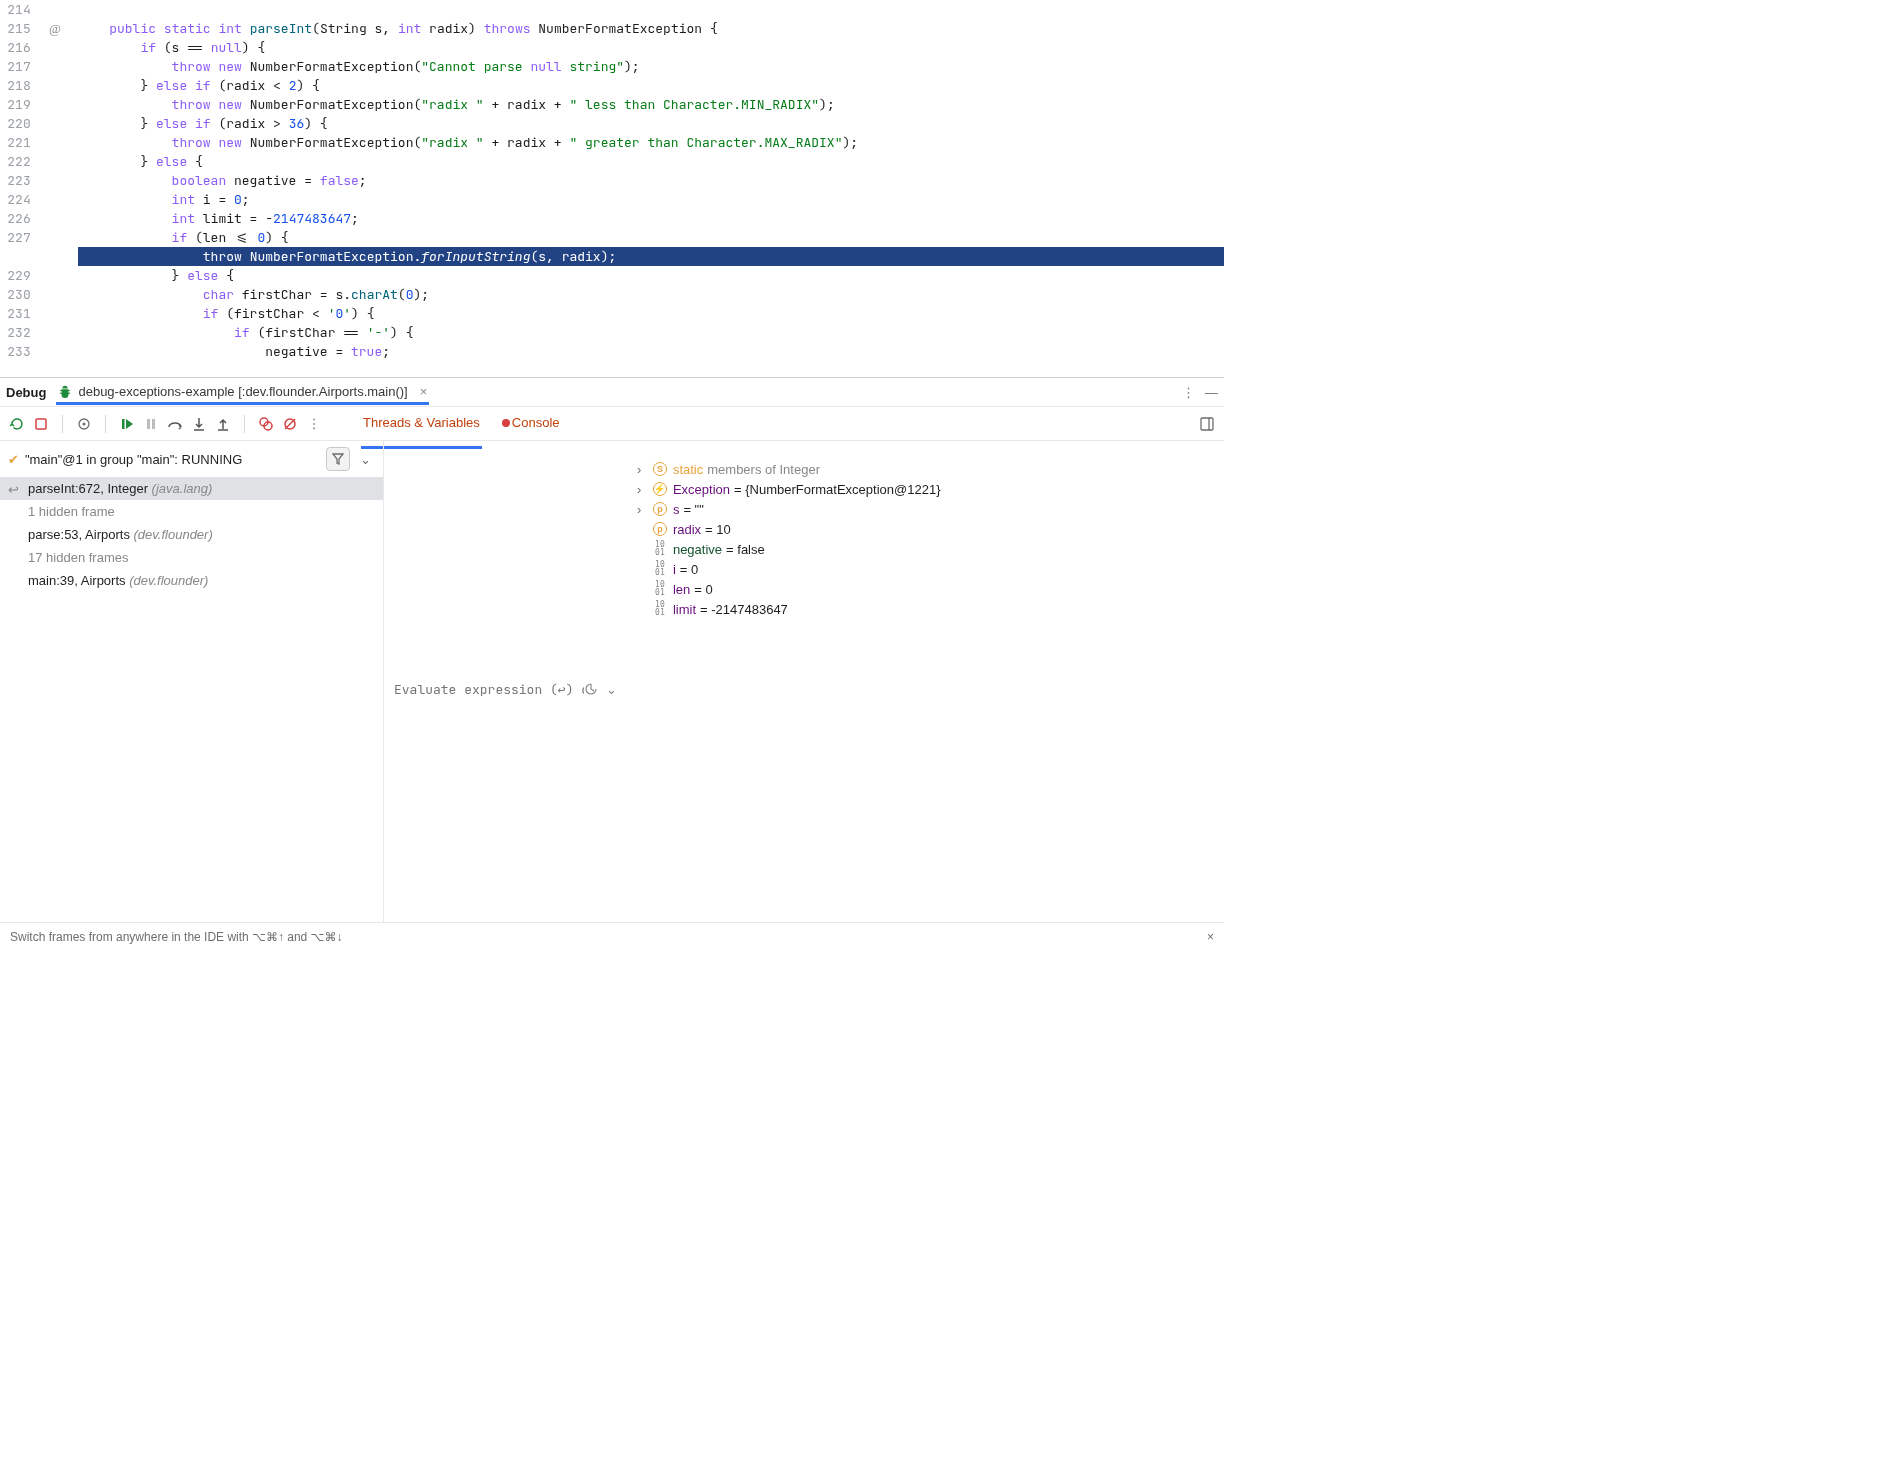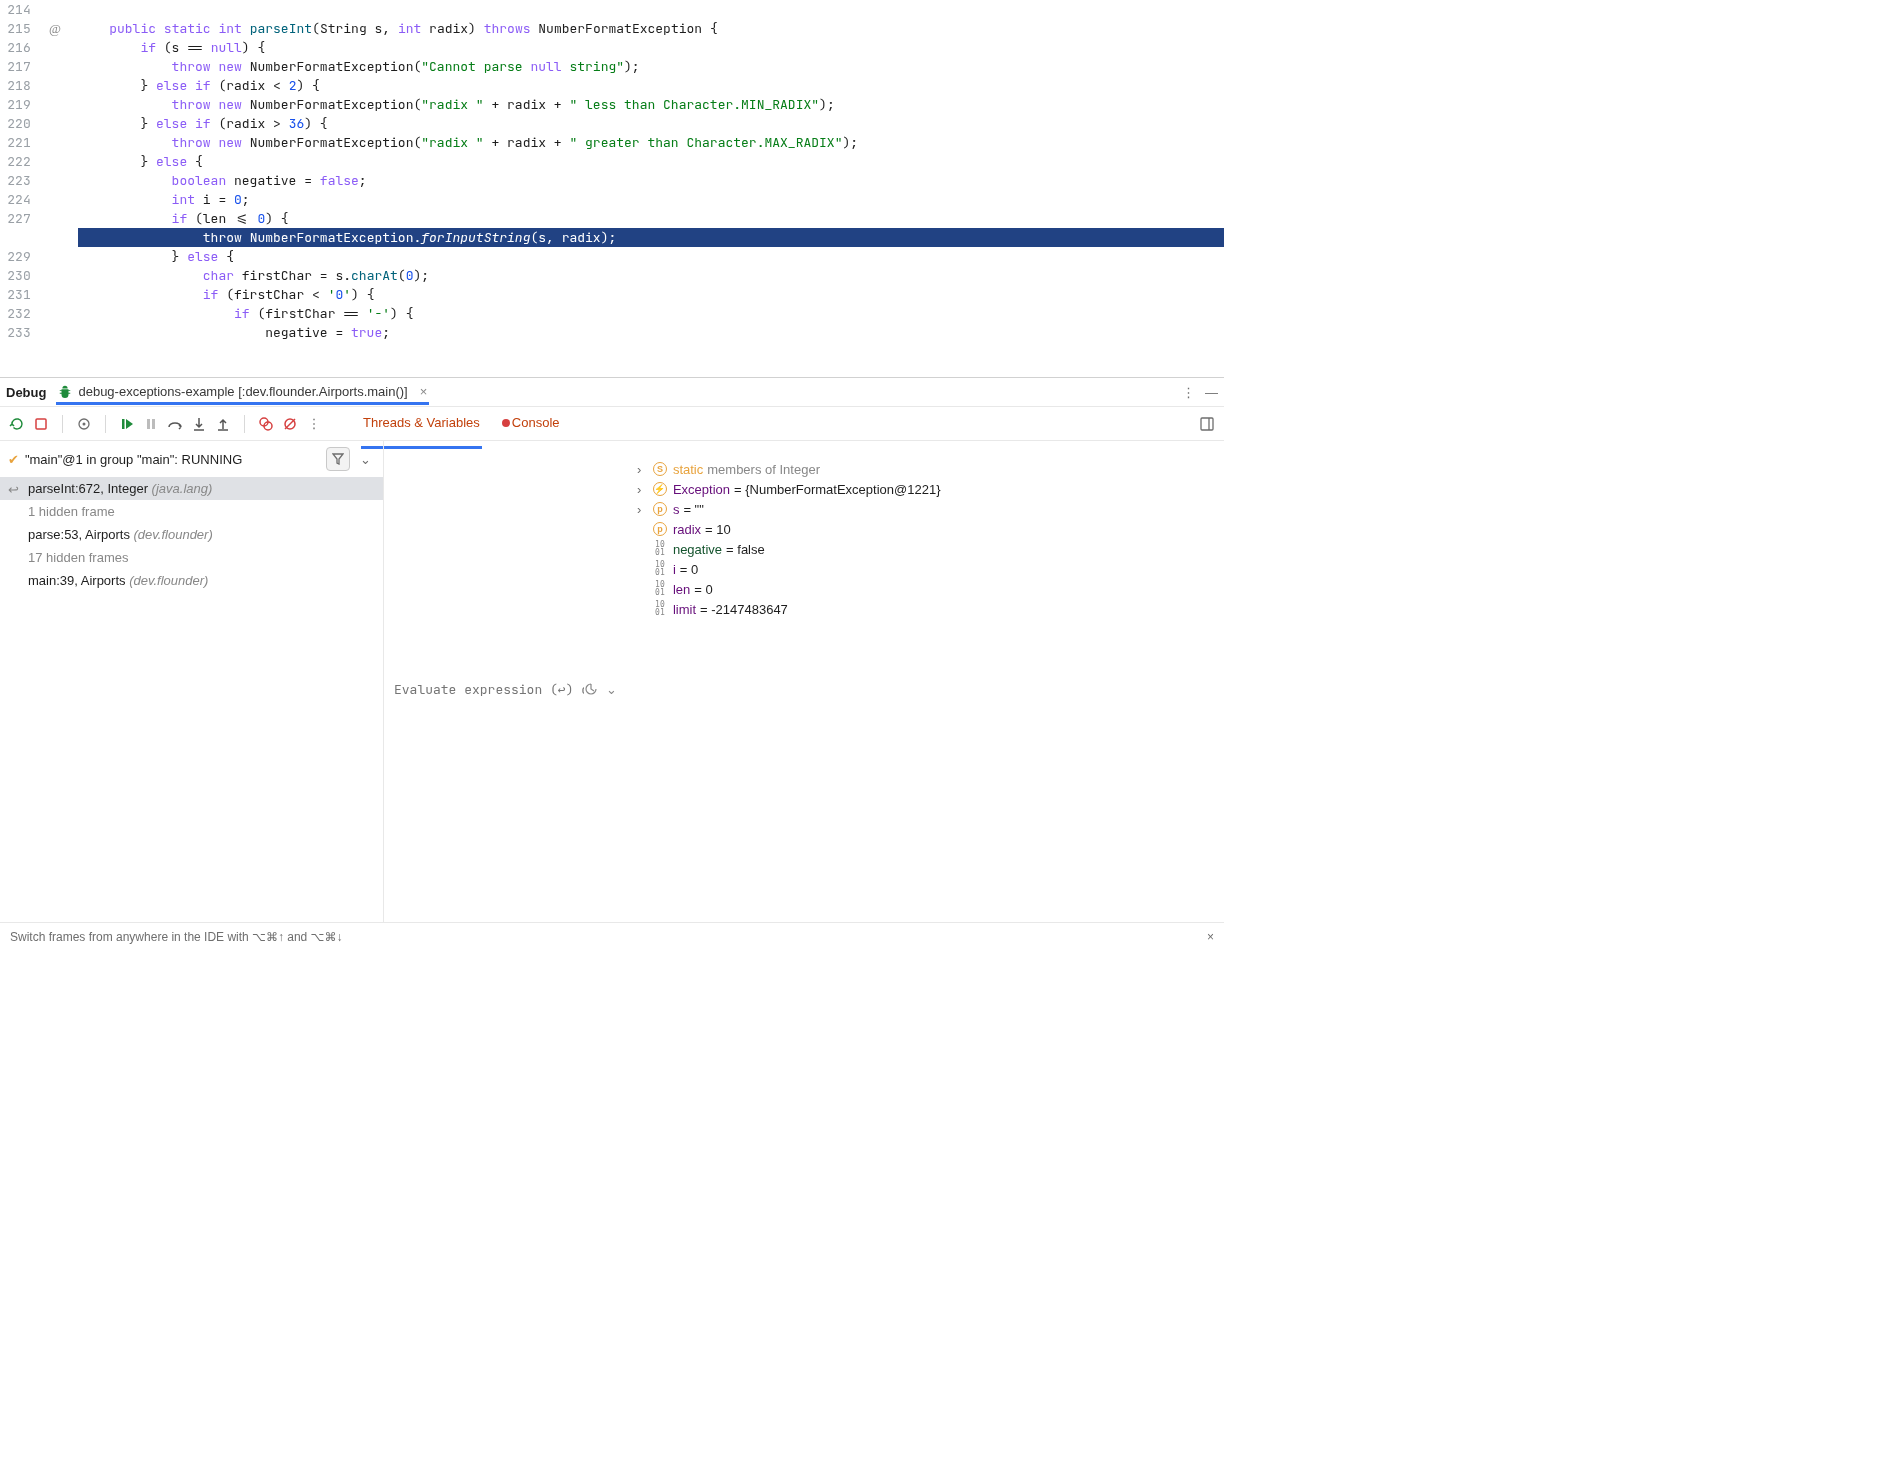--- a/index.html
+++ b/index.html
@@ -137,20 +137,26 @@
         <div class="fold"></div>
         <div class="code">            <span class="k">boolean</span> negative = <span class="k">false</span>;</div>
       </div>
       <div class="code-line">
         <div class="gutter">224</div>
         <div class="gutter-icon"></div>
         <div class="fold"></div>
         <div class="code">            <span class="k">int</span> i = <span class="n">0</span>;</div>
       </div>
       <div class="code-line">
+        <div class="gutter">226</div>
+        <div class="gutter-icon"></div>
+        <div class="fold"></div>
+        <div class="code">            <span class="k">int</span> limit = -<span class="n">2147483647</span>;</div>
+      </div>
+      <div class="code-line">
         <div class="gutter">227</div>
         <div class="gutter-icon"></div>
         <div class="fold"></div>
         <div class="code">            <span class="k">if</span> (len &lt;= <span class="n">0</span>) {</div>
       </div>
       <div class="code-line hl">
         <div class="gutter"></div>
         <div class="gutter-icon">
           <span class="bolt">⚡</span>
         </div>

